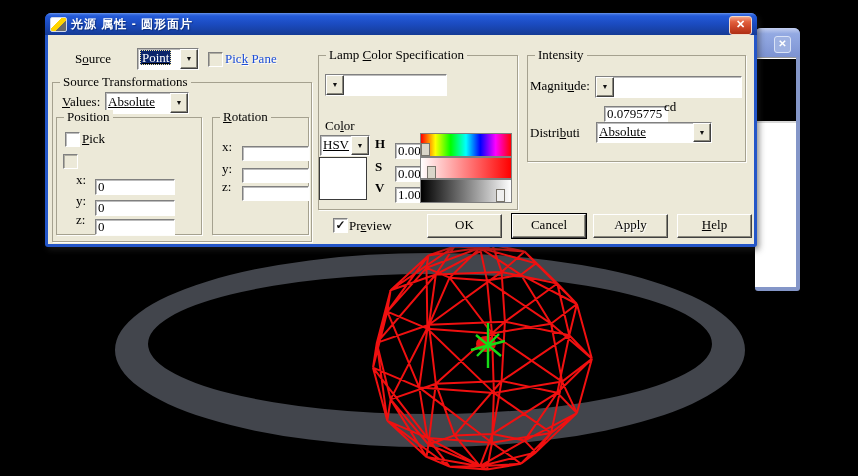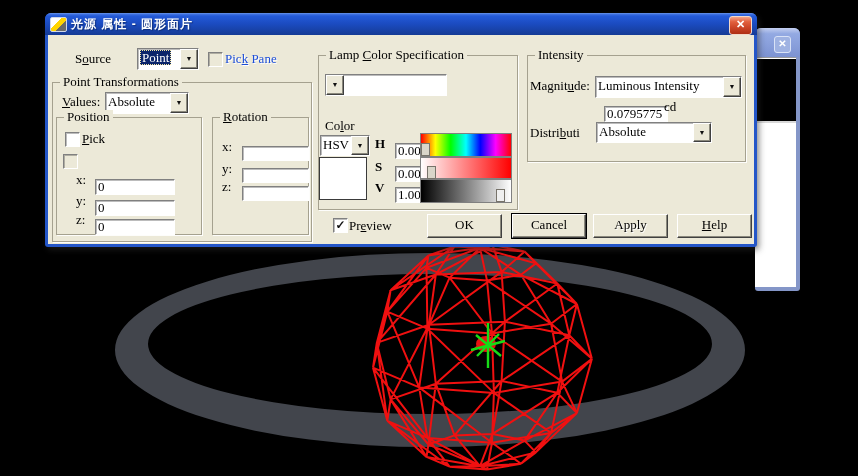--- a/index.html
+++ b/index.html
@@ -41,21 +41,21 @@
   .bold{font-weight:bold;}
 
   .grp{position:absolute;border:1px solid #A5A18F;box-shadow:1px 1px 0 rgba(255,255,255,.9);}
   .glabel{position:absolute;top:-8px;left:7px;background:#ECE9D8;padding:0 3px;line-height:14px;white-space:nowrap;}
 
   .sunken{border:1px solid;border-color:#808080 #fff #fff #808080;
           box-shadow:inset 1px 1px 0 rgba(64,64,64,.35);}
   .field{position:absolute;background:#fff;font-family:"Liberation Serif","DejaVu Serif",serif;
          font-size:13px;padding:0 2px;margin:8px;outline:none;}
   .combo{position:absolute;display:flex;background:#fff;}
-  .cfield{flex:1;line-height:17px;padding:0 2px;overflow:hidden;white-space:nowrap;}
+  .cfield{flex:1;line-height:17px;padding:0 2px;overflow:hidden;white-space:nowrap;text-decoration:underline;}
   .cbtn{width:16px;background:#ECE9D8;border:1px solid;border-color:#fff #404040 #404040 #fff;
         box-shadow:inset -1px -1px 0 #8a887c;display:flex;align-items:center;justify-content:center;
         font-size:7px;color:#111;}
   .sel{background:#0A246A;color:#fff;outline:1px dotted #f5e6a0;outline-offset:-1px;padding:0 2px;}
 
   .cb{position:absolute;width:13px;height:13px;background:#fff;border:1px solid;
       border-color:#808080 #fff #fff #808080;box-shadow:inset 1px 1px 0 rgba(64,64,64,.35);
       text-align:center;}
   .cb.disabled{background:#ECE9D8;}
   .cb .mark{display:block;line-height:12px;font-size:12px;font-weight:bold;color:#111;}
@@ -107,21 +107,21 @@
     <div class="combo sunken" style="left:89px;top:13px;width:60px;height:20px">
       <div class="cfield"><span class="sel">Point</span></div>
       <div class="cbtn">
           <span>▼</span>
         </div>
     </div>
     <div class="cb disabled" style="left:160px;top:17px"></div>
     <div class="lbl dis" style="left:177px;top:17px;width:62px;overflow:hidden">Pic<u>k</u> Pane</div>
 
     <div class="grp" style="left:4px;top:47px;width:258px;height:158px">
-      <div class="glabel">Point Transformations</div>
+      <div class="glabel">Source Transformations</div>
     </div>
     <div class="lbl" style="left:14px;top:60px"><u>V</u>alues:</div>
     <div class="combo sunken" style="left:57px;top:57px;width:82px;height:20px">
       <div class="cfield">Absolute</div>
       <div class="cbtn">
           <span>▼</span>
         </div>
     </div>
 
     <div class="grp" style="left:8px;top:82px;width:144px;height:116px">
@@ -177,21 +177,20 @@
     <div class="bar sat" style="left:372px;top:122px;width:90px;height:20px"></div>
     <div class="thumb" style="left:379px;top:131px"></div>
     <div class="bar val" style="left:372px;top:144px;width:90px;height:22px"></div>
     <div class="thumb" style="left:448px;top:154px;background:#efefef"></div>
 
     <div class="grp" style="left:479px;top:20px;width:217px;height:105px">
       <div class="glabel">Intensity</div>
     </div>
     <div class="lbl" style="left:482px;top:44px">Magnit<u>u</u>de:</div>
     <div class="combo sunken" style="left:547px;top:41px;width:145px;height:20px">
-      <div class="cfield">Luminous Intensity</div>
       <div class="cbtn">
           <span>▼</span>
         </div>
     </div>
     <input class="field sunken" style="left: 548px; top: 63px; width: 58px; height: 14px;" value="0.0795775">
     <div class="lbl" style="left:616px;top:65px">cd</div>
     <div class="lbl" style="left:482px;top:91px">Distri<u>b</u>uti</div>
     <div class="combo sunken" style="left:548px;top:87px;width:114px;height:19px">
       <div class="cfield">Absolute</div>
       <div class="cbtn">

